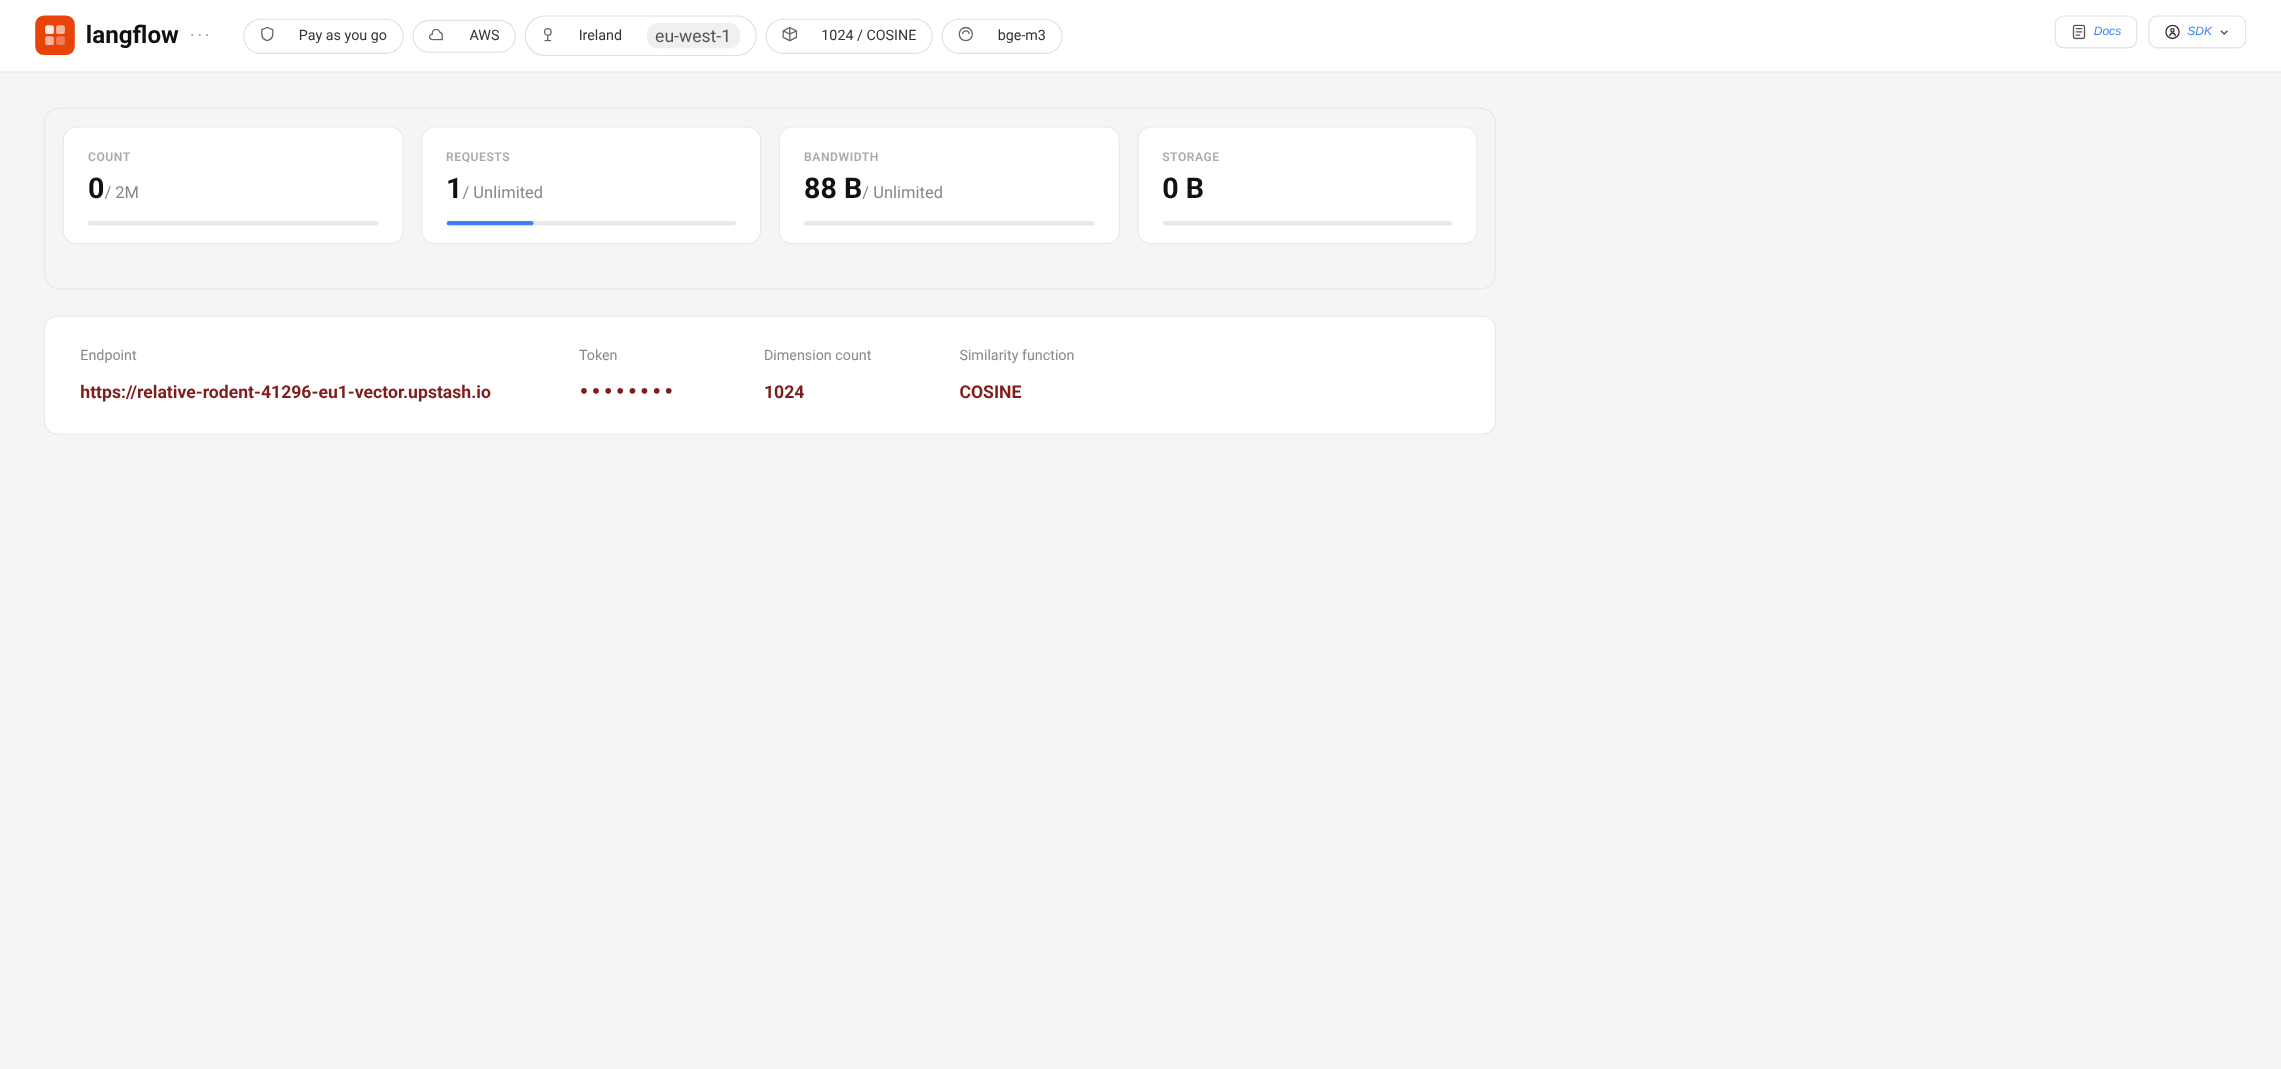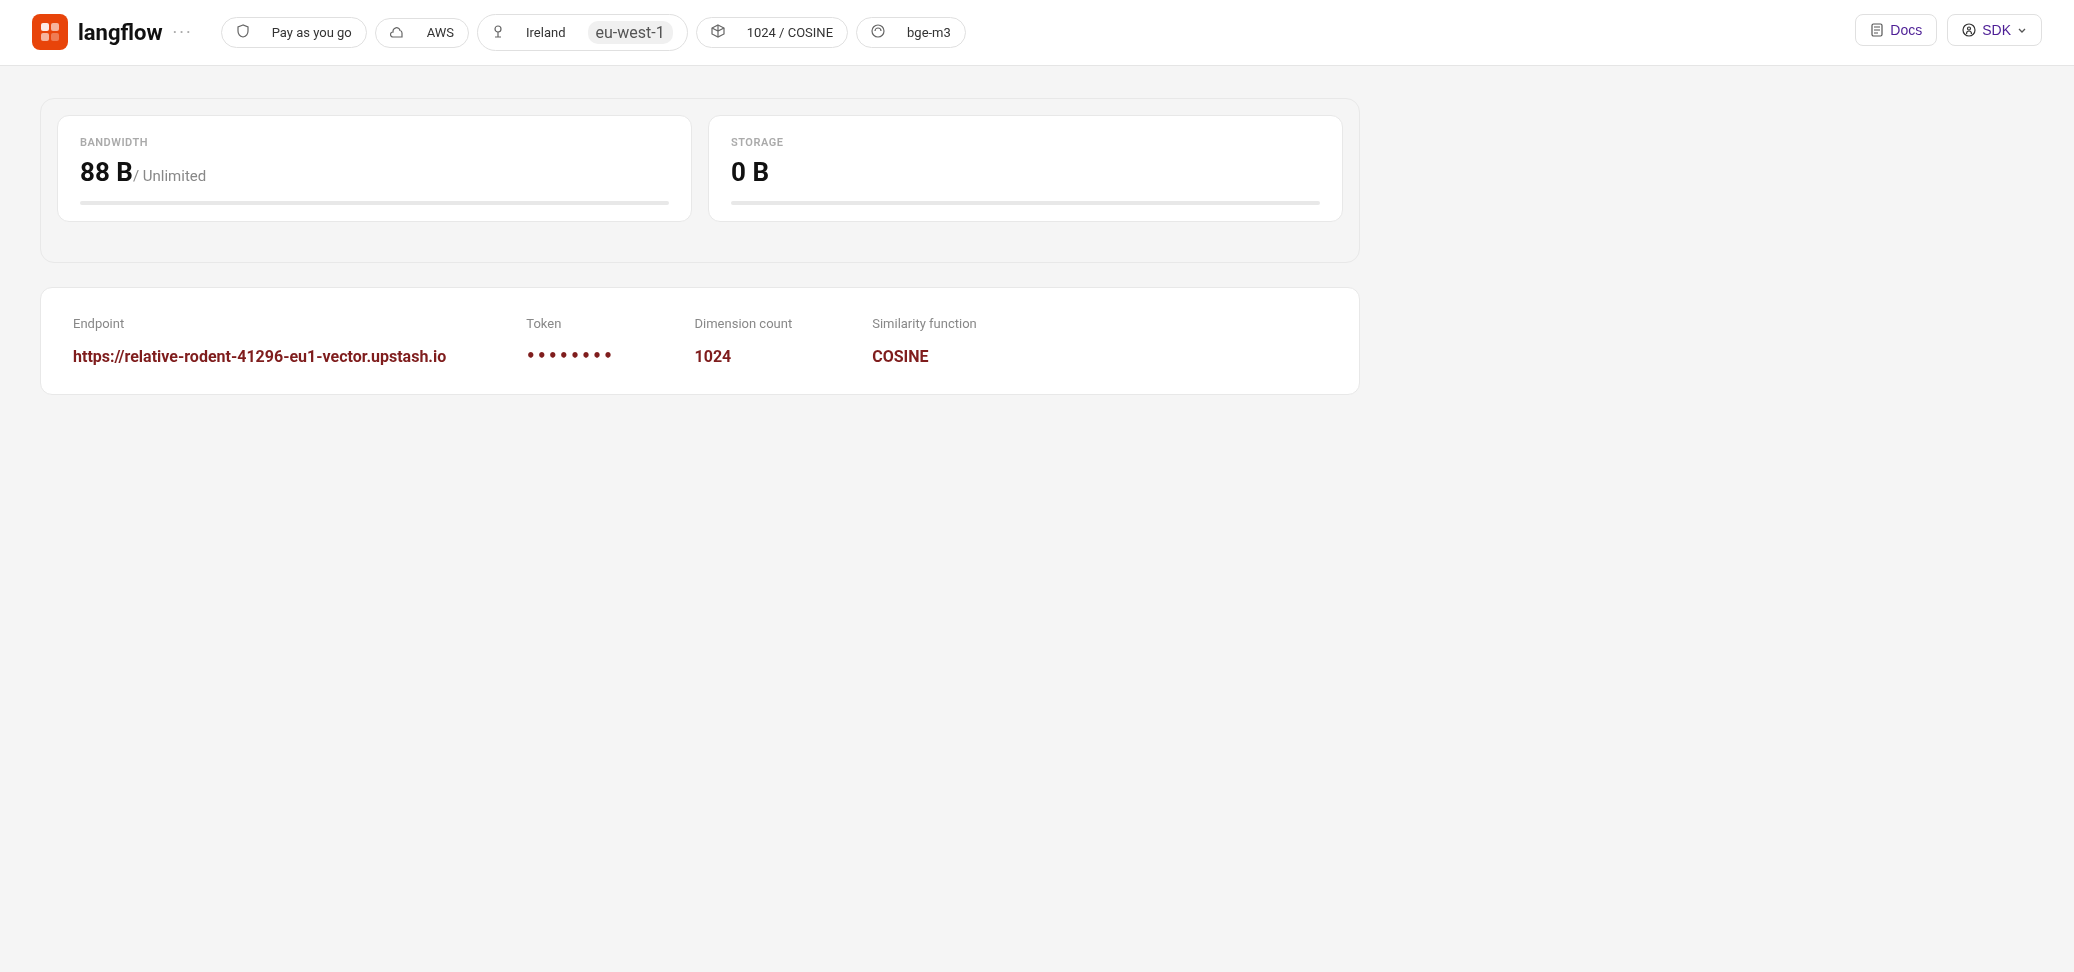--- a/index.html
+++ b/index.html
@@ -78,23 +78,24 @@
       gap: 10px;
     }
     .header-btn {
       display: flex;
       align-items: center;
       gap: 6px;
       background: #fff;
       border: 1px solid #e0e0e0;
       border-radius: 8px;
       padding: 7px 14px;
-      font-size: 14px;
-      color: #4c1d95;
+      font-size: 11px;
+      color: #3b82f6;
       cursor: pointer;
+      font-style: italic;
     }
     .main {
       padding: 32px 40px;
       max-width: 1400px;
     }
     .tabs {
       display: flex;
       align-items: center;
       gap: 0;
       border-bottom: 1px solid #e5e5e5;
@@ -293,21 +294,39 @@
     </button>
   </div>
 </div>
 
 <div class="main">
 
 
   <div class="stats-wrapper">
     <div class="stats-row">
 
-
+      <div class="stat-card">
+        <div class="stat-label">COUNT</div>
+        <div class="stat-value">
+          <span>0</span><span class="unit">/ 2M</span>
+        </div>
+        <div class="stat-bar-bg">
+          <div class="stat-bar-fill" style="width:0%;background:#d0d0d0;"></div>
+        </div>
+      </div>
+
+      <div class="stat-card">
+        <div class="stat-label">REQUESTS</div>
+        <div class="stat-value">
+          <span>1</span><span class="unit">/ Unlimited</span>
+        </div>
+        <div class="stat-bar-bg">
+          <div class="stat-bar-fill" style="width:30%;background:#3b82f6;"></div>
+        </div>
+      </div>
 
       <div class="stat-card">
         <div class="stat-label">BANDWIDTH</div>
         <div class="stat-value">
           <span>88 B</span><span class="unit">/ Unlimited</span>
         </div>
         <div class="stat-bar-bg">
           <div class="stat-bar-fill" style="width:0%;background:#d0d0d0;"></div>
         </div>
       </div>

